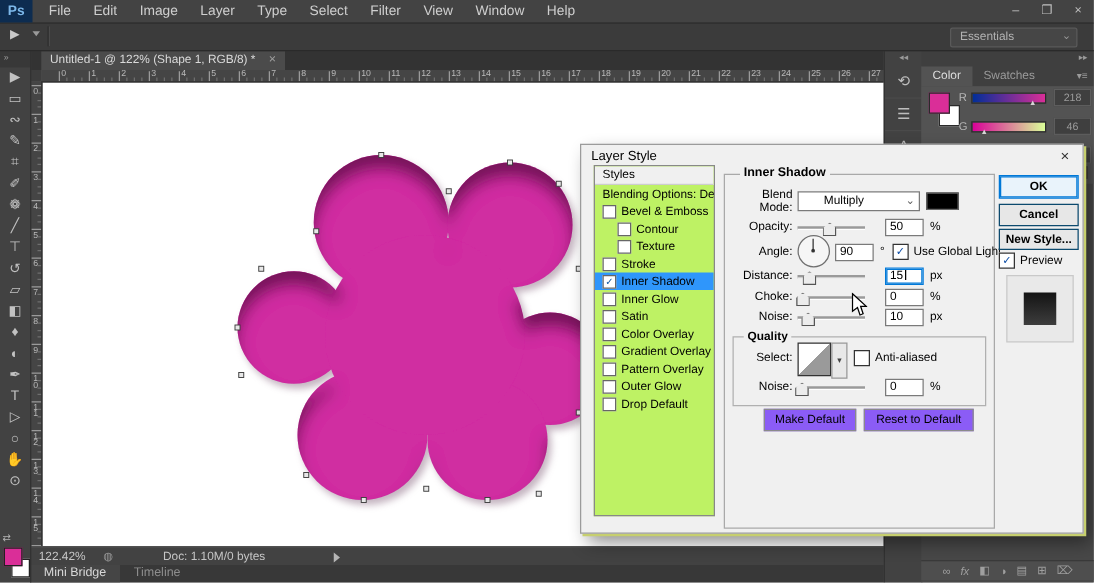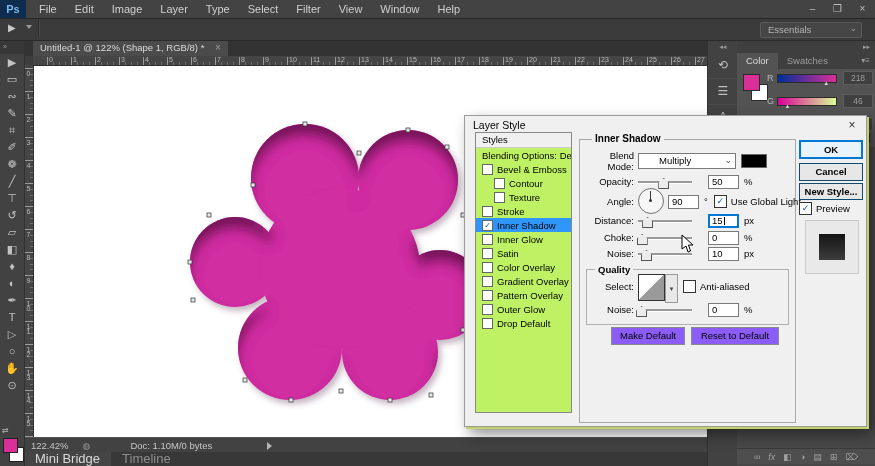--- a/index.html
+++ b/index.html
@@ -44,21 +44,21 @@
   .vmtick{position:absolute;right:0;height:1px;width:3px;background:#6e6e6e;}
   .vlabel{position:absolute;left:1px;font-size:7px;color:#b9b9b9;writing-mode:vertical-rl;text-orientation:upright;letter-spacing:-2px;}
   .canvas{position:absolute;left:33px;top:65px;width:674px;height:372px;background:#fff;z-index:2;}
   
   .statusbar{position:absolute;left:24px;top:437px;width:683px;height:15px;background:#424242;border-top:1px solid #515151;
              color:#c6c6c6;font-size:9.5px;display:flex;align-items:center;z-index:3;}
   .zoom-level{margin-left:7px;}
   .status-globe{margin-left:14px;color:#9a9a9a;font-size:9px;}
   .doc-info{margin-left:40px;}
   .status-arrow{margin-left:55px;width:0;height:0;border-top:4px solid transparent;border-bottom:4px solid transparent;border-left:5px solid #b5b5b5;}
-  .bottombar{position:absolute;left:24px;top:452px;width:683px;height:14px;background:#383838;display:flex;font-size:13px;z-index:3;}
+  .bottombar{position:absolute;left:24px;top:452px;width:683px;height:14px;background:#383838;display:flex;font-size:10px;z-index:3;}
   .btab{padding:0 11px;line-height:14px;color:#8d8d8d;}
   .btab.active{color:#d8d8d8;background:#454545;}
   
   .dock-strip{position:absolute;left:707px;top:40px;width:30px;height:426px;background:#424242;border-left:1px solid #323232;z-index:4;}
   .strip-head{height:13px;color:#9a9a9a;font-size:7px;text-align:center;line-height:13px;}
   .dock-icon{height:25px;color:#bdbdbd;font-size:12px;text-align:center;line-height:25px;border-bottom:1px solid #4a4a4a;}
   .panels{position:absolute;left:737px;top:40px;width:138px;height:426px;background:#484848;z-index:4;}
   .panel-head{height:13px;background:#3f3f3f;position:relative;}
   .panel-head .collapse{position:absolute;right:5px;top:0px;color:#9a9a9a;font-size:7px;line-height:13px;}
   .panel-tabs{height:16px;background:#3f3f3f;display:flex;font-size:9.5px;}

